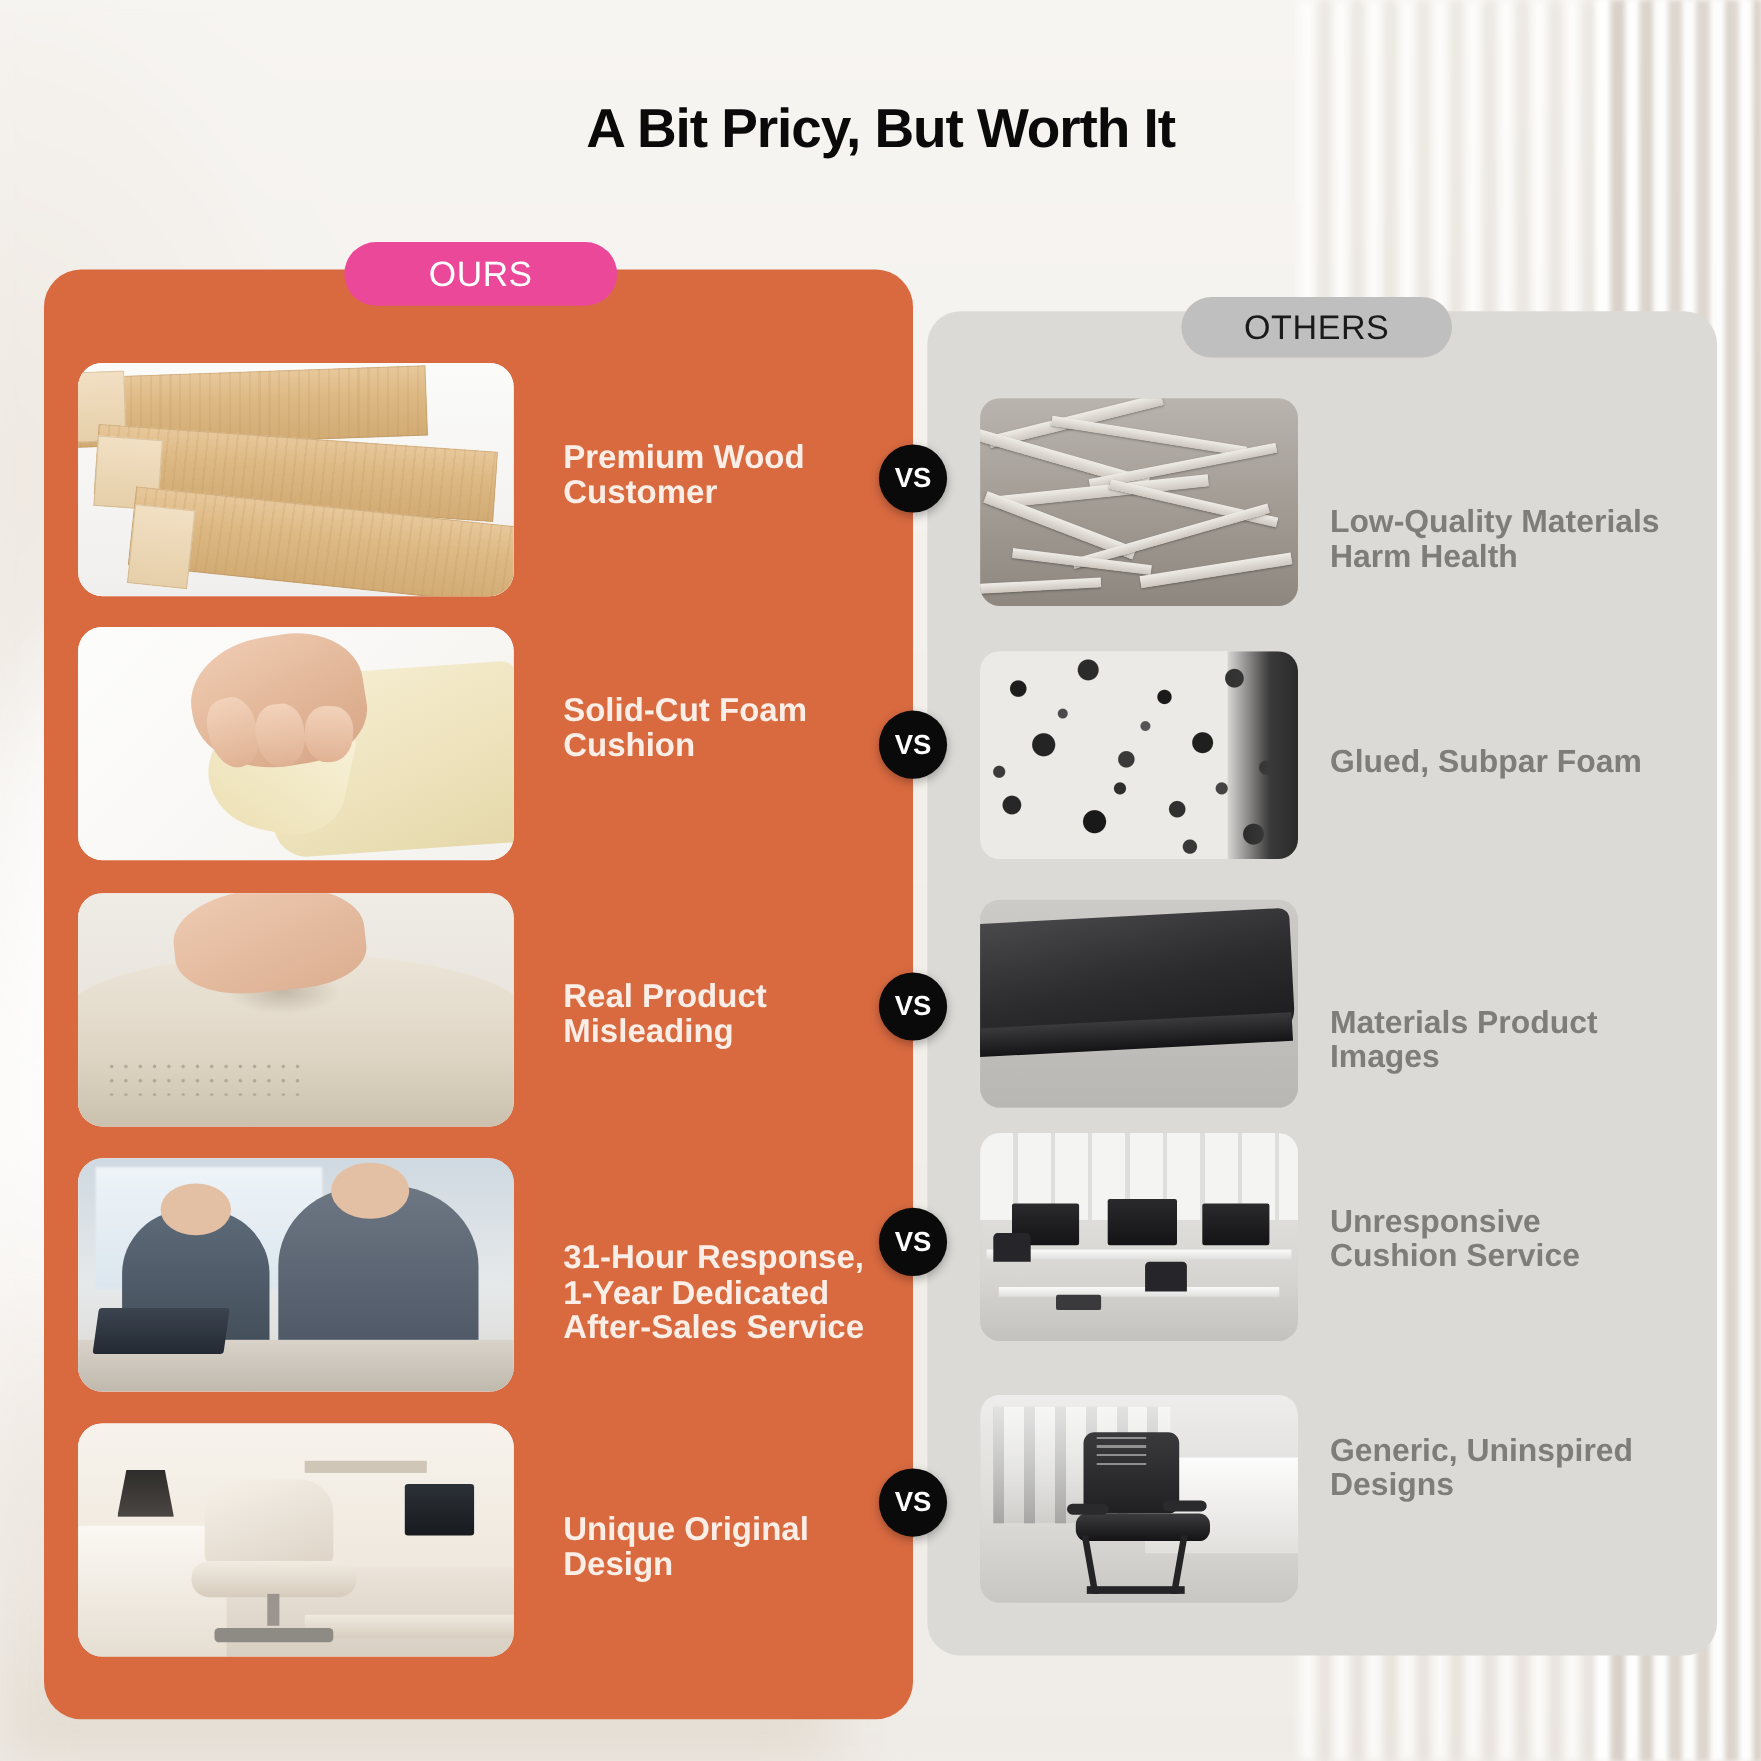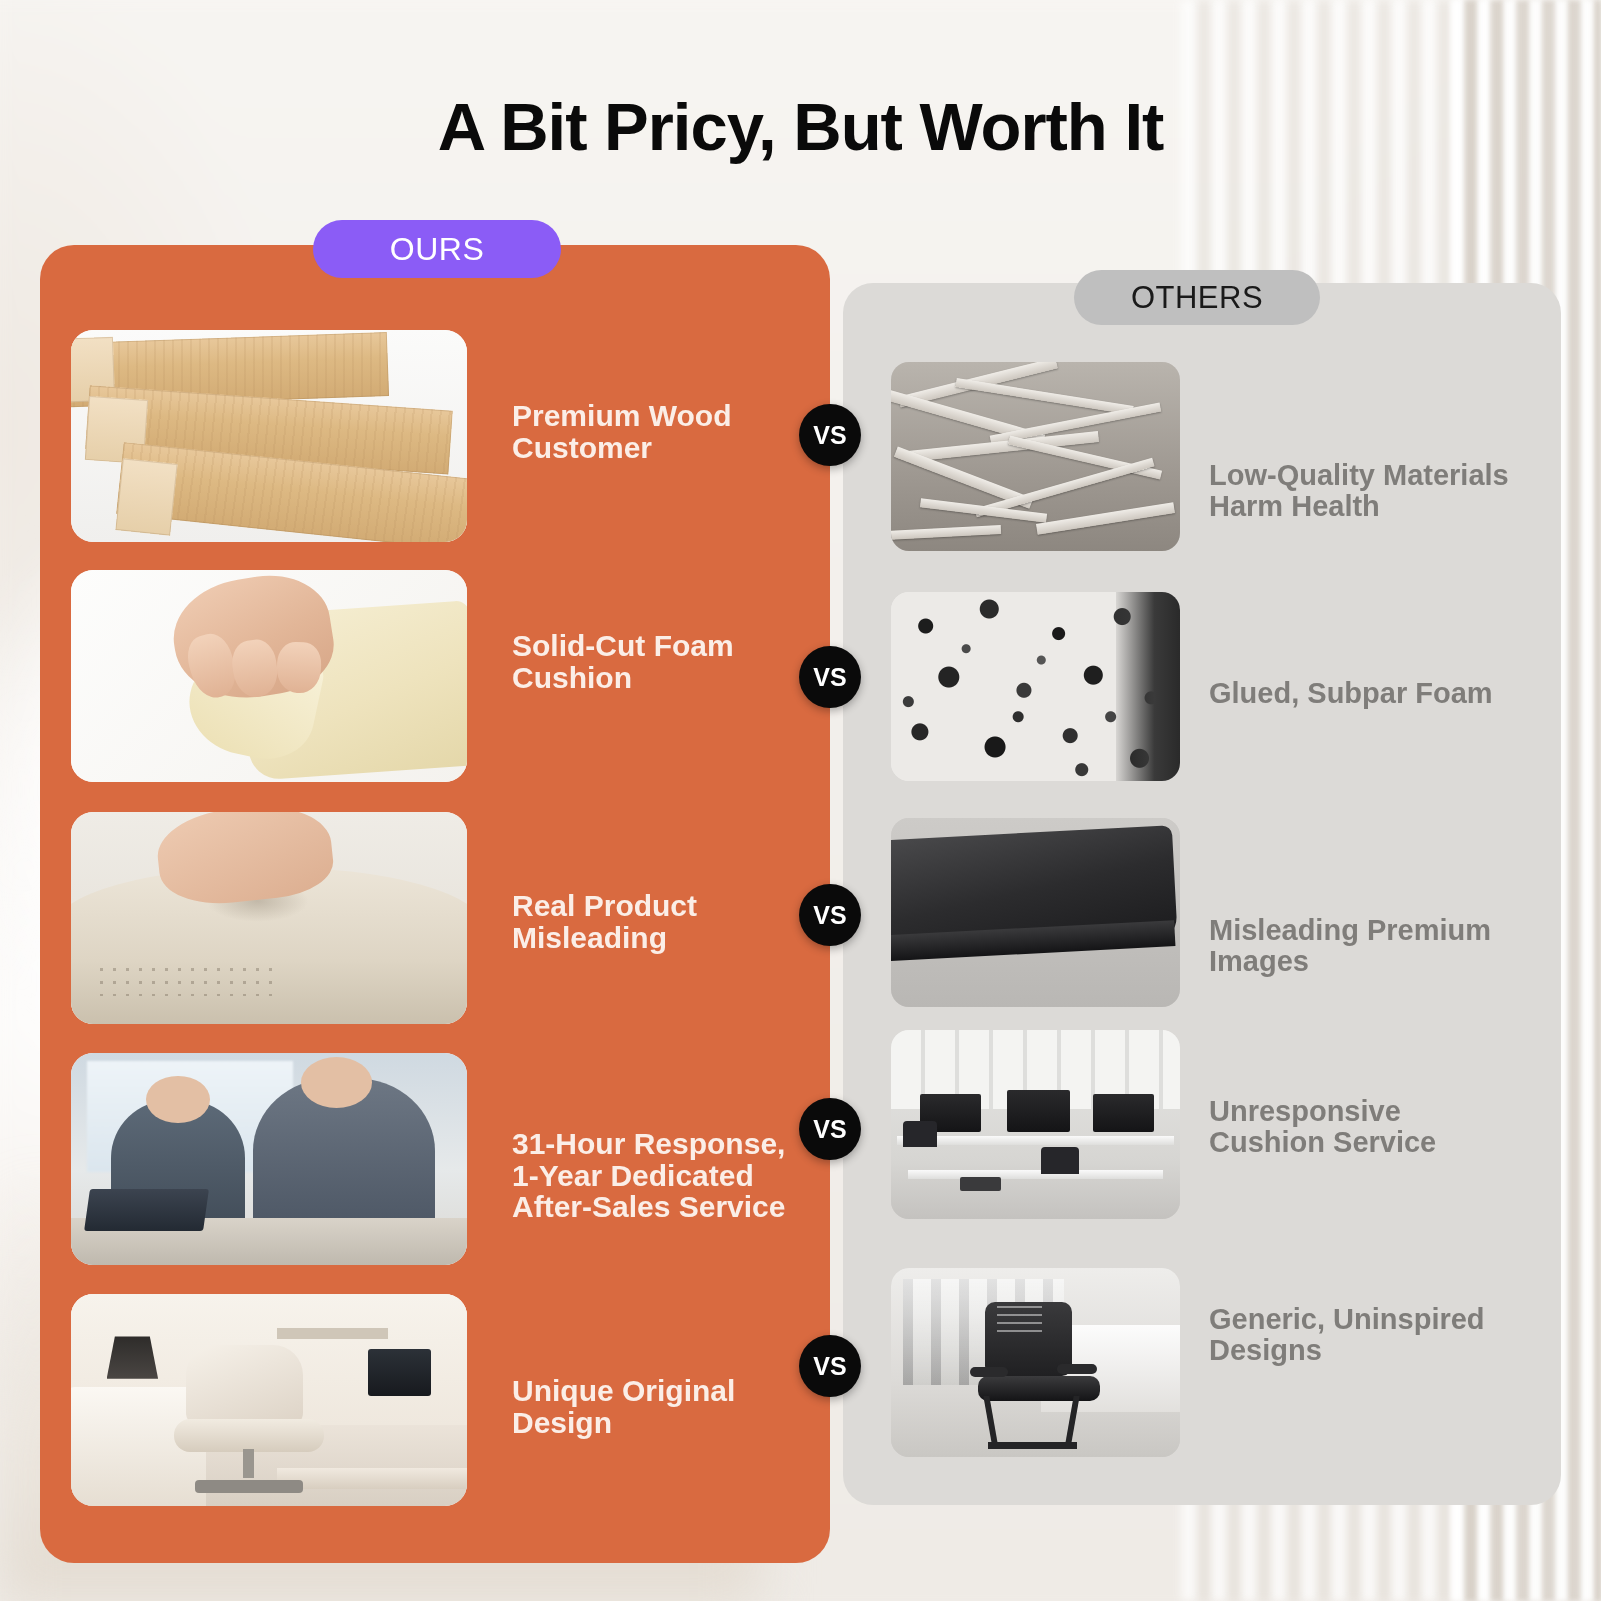--- a/index.html
+++ b/index.html
@@ -45,21 +45,21 @@
   .bg-soft {
     position:absolute; left:-60px; top:480px; width:560px; height:620px;
     background:radial-gradient(ellipse at 50% 50%, #ffffff 0%, rgba(255,255,255,.7) 45%, rgba(255,255,255,0) 72%);
     filter:blur(20px);
   }
 
   
   .title {
     position:absolute; top:88px; left:0; width:1601px;
     text-align:center; z-index:6;
-    font-size:67px; font-weight:bold; color:#0a0a0a;
+    font-size:50px; font-weight:bold; color:#0a0a0a;
     letter-spacing:-1px;
     font-family:"Liberation Sans", sans-serif;
   }
 
   
   .panel-ours {
     position:absolute; left:40px; top:245px;
     width:790px; height:1318px;
     background:#d96a40;
     border-radius:34px;
@@ -70,21 +70,21 @@
     width:718px; height:1222px;
     background:#dcdad7;
     border-radius:30px;
     z-index:2;
   }
 
   
   .badge-ours {
     position:absolute; left:313px; top:220px;
     width:248px; height:58px;
-    background:#8b5cf6; border-radius:29px;
+    background:#ec4899; border-radius:29px;
     z-index:8;
     display:flex; align-items:center; justify-content:center;
     color:#ffffff; font-size:32px; font-weight:normal; letter-spacing:.5px;
   }
   .badge-others {
     position:absolute; left:1074px; top:270px;
     width:246px; height:55px;
     background:#bfbfbf; border-radius:28px;
     z-index:8;
     display:flex; align-items:center; justify-content:center;
@@ -470,21 +470,21 @@
 <div class="label-ours" style="top:890px">Real Product
 Misleading</div>
 <div class="vs" style="left:799px;top:884px">VS</div>
 <div class="thumb-others" style="top:818px">
   <div class="art">
     <div class="blk-bg"></div>
     <div class="blk-cushion"></div>
     <div class="blk-edge"></div>
   </div>
 </div>
-<div class="label-others" style="top:895px">Misleading Premium
+<div class="label-others" style="top:895px">Materials Product
 Images</div>
 
 <div class="thumb-ours" style="top:1053px">
   <div class="art">
     <div class="svc-bg"></div>
     <div class="svc-window blur-soft"></div>
     <div class="svc-person" style="left:10%;top:22%;width:34%;height:62%"></div>
     <div class="svc-head" style="left:19%;top:11%;width:16%;height:22%"></div>
     <div class="svc-person" style="left:46%;top:12%;width:46%;height:78%;background:linear-gradient(180deg,#6d7784,#4a5462)"></div>
     <div class="svc-head" style="left:58%;top:2%;width:18%;height:24%"></div>

